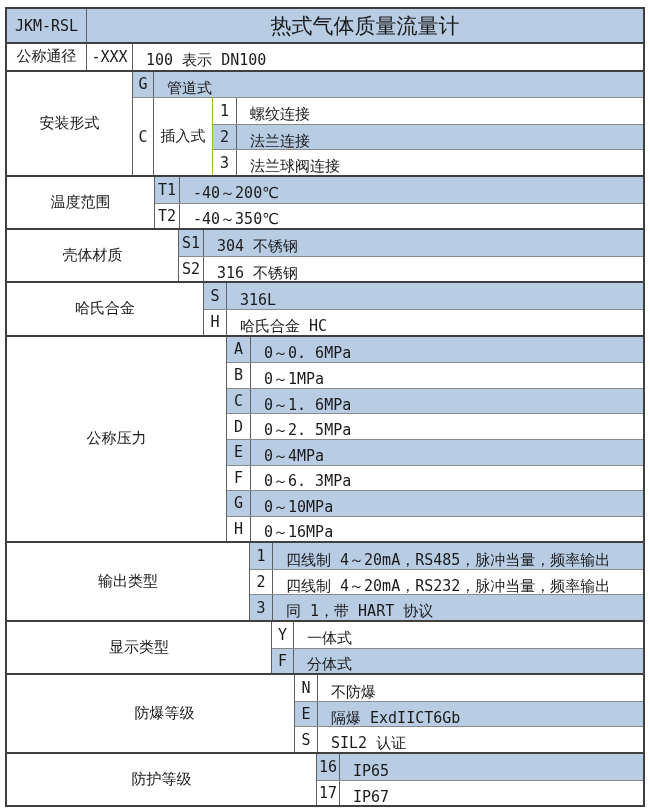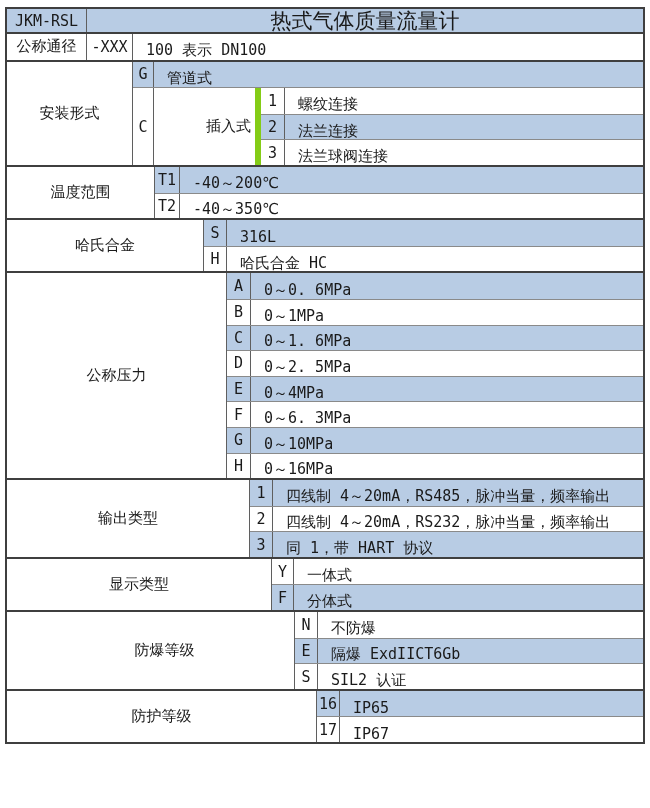--- a/index.html
+++ b/index.html
@@ -19,35 +19,35 @@
   .section { display: flex; border-top: 2px solid #3f3f3f; }
   .section:first-child { border-top: none; }
   .rows { flex: 1; display: flex; flex-direction: column; }
   .row { display: flex; height: 25.6px; }
   .row + .row { border-top: 1px solid #8a8a8a; }
   .label, .code, .cell-model { display: flex; align-items: center; justify-content: center;
     border-right: 1px solid #5f5f5f; text-align: center; }
   .value { flex: 1; display: flex; align-items: center; padding-left: 13px; white-space: nowrap; margin-top: 8px; }
   .cell-title { flex: 1; display: flex; align-items: center; justify-content: center; font-size: 21px; }
   .b { background: #b8cce4; }
-  .hdr { height: 23px; }
+  .hdr { height: 33px; }
   
   .L0 { width: 80px; }  .C0 { width: 46px; }
   .L1 { width: 126px; } .C1 { width: 21px; } .N1 { width: 59px; } .S1w { width: 24px; }
   .L2 { width: 148px; } .C2 { width: 25px; }
   .L3 { width: 172px; } .C3 { width: 25px; }
   .L4 { width: 197px; } .C4 { width: 23px; }
   .L5 { width: 220px; } .C5 { width: 24px; }
   .L6 { width: 243px; } .C6 { width: 23px; }
   .L7 { width: 265px; } .C7 { width: 22px; }
   .L8 { width: 288px; padding-left: 28px; } .C8 { width: 23px; }
   .L9 { width: 310px; } .C9 { width: 23px; }
   .insert-block { display: flex; flex: 1; border-top: 1px solid #8a8a8a; }
   .insert-name { display: flex; align-items: center; justify-content: center;
-    border-right: 6px solid #84cc16; margin-left: 48px; }
+    border-right: 1px solid #84cc16; }
   .subrows { flex: 1; display: flex; flex-direction: column; }
 </style>
 </head>
 <body>
 
 <div class="spec-table">
 
   <div class="section hdr">
     <div class="cell-model L0 b">JKM-RSL</div>
     <div class="cell-title b">热式气体质量流量计</div>
@@ -98,20 +98,33 @@
         <div class="code C2">T1</div>
         <div class="value">-40～200℃</div>
       </div>
       <div class="row">
         <div class="code C2">T2</div>
         <div class="value">-40～350℃</div>
       </div>
     </div>
   </div>
 
+  <div class="section">
+    <div class="label L3">壳体材质</div>
+    <div class="rows">
+      <div class="row b">
+        <div class="code C3">S1</div>
+        <div class="value">304 不锈钢</div>
+      </div>
+      <div class="row">
+        <div class="code C3">S2</div>
+        <div class="value">316 不锈钢</div>
+      </div>
+    </div>
+  </div>
 
   <div class="section">
     <div class="label L4">哈氏合金</div>
     <div class="rows">
       <div class="row b">
         <div class="code C4">S</div>
         <div class="value">316L</div>
       </div>
       <div class="row">
         <div class="code C4">H</div>

